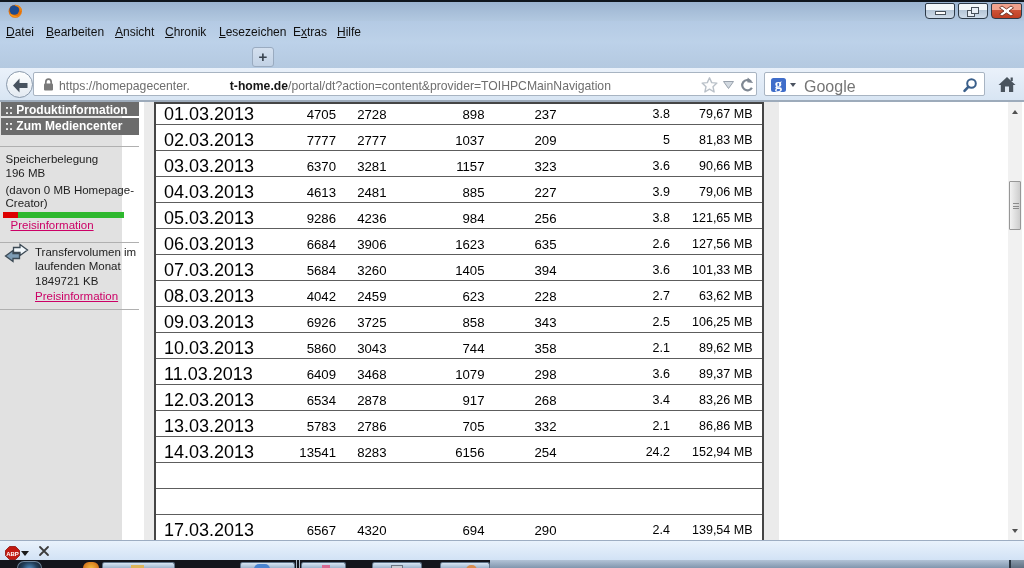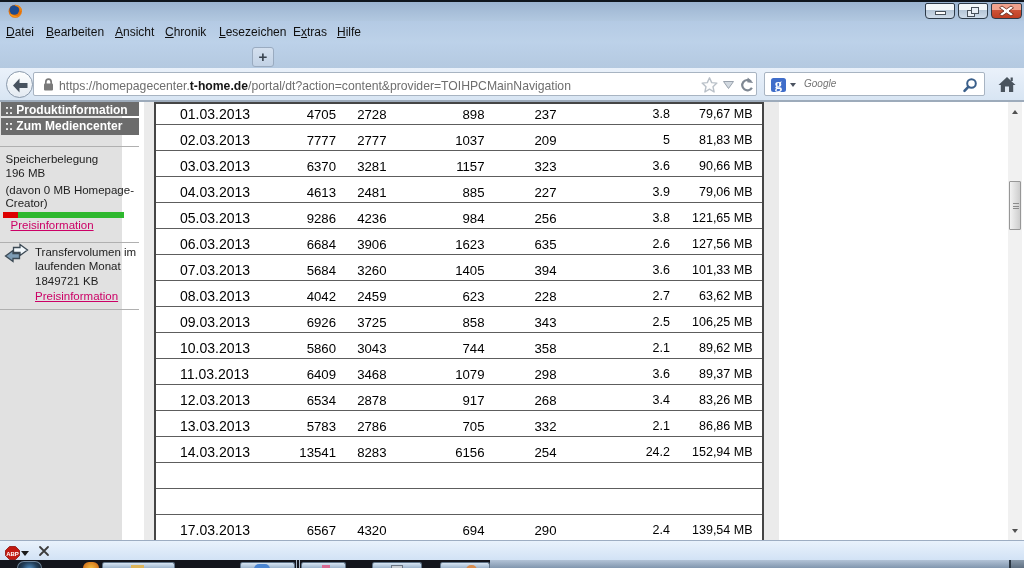--- a/index.html
+++ b/index.html
@@ -23,29 +23,29 @@
 #tabtext { left:23px; top:4px; font-size:12px; color:#131313; white-space:nowrap; }
 #newtab { left:252px; top:4px; width:22px; height:20px;
   background:linear-gradient(#d4e0ef,#c2d2e5); border:1px solid #9aabc0; border-radius:3px;
   color:#3a4450; font-size:15px; font-weight:bold; text-align:center; line-height:18px; }
 #navbar { left:0; top:68px; width:1024px; height:34px;
   background:linear-gradient(#eaf1fa,#d8e5f3);
   border-bottom:2px solid #9dabbb; }
 #urlbar { left:33px; top:4px; width:724px; height:24px; background:#fff;
   border:1px solid #a8b4c2; border-radius:2px; }
 #urltext { left:59px; top:10.5px; font-size:12.2px; color:#6e6e6e; white-space:nowrap; }
-#urltext b { color:#161616; }
+#urltext b { color:#161616;margin-left:40px; }
 #backbtn { left:6px; top:3px; width:27px; height:27px; border-radius:50%;
   background:linear-gradient(#fdfefe,#e3eaf2); border:1px solid #8a99ab; }
 #searchbox { left:764px; top:4px; width:221px; height:24px; background:#fff;
   border:1px solid #a8b4c2; border-radius:2px; }
 #gicon { left:6px; top:4.5px; width:14.5px; height:14.5px; background:#3f6dca; border-radius:2.5px;
   color:#fff; font-family:"Liberation Serif",serif; font-size:14.5px; font-weight:bold;
   text-align:center; line-height:13.5px; }
-#searchlabel { left:39px; top:4.5px; font-style:italic; font-size:10px; color:#757575; }
+#searchlabel { left:39px; top:4.5px; font-size:16px; color:#757575; }
 
 .stext { height:13px; line-height:13px; }
 svg { display:block; }
 
 
 .winbtn { top:1px; height:16px; border:1px solid #2d3a48; }
 #btnmin { left:925px; width:30px; border-radius:2px 2px 4px 4px;
   background:linear-gradient(#f3f7fa 45%,#b5c6d7 46%,#cfdcea); }
 #btnmax { left:958px; width:30px; border-radius:2px 2px 4px 4px;
   background:linear-gradient(#f3f7fa 45%,#b5c6d7 46%,#cfdcea); }
@@ -61,21 +61,21 @@
 .stext { left:5.5px; font-size:11.5px; color:#222; white-space:nowrap; }
 .slink { color:#cc0066; text-decoration:underline; }
 #frame { left:144px; top:0; width:635px; height:438px; background:#ebebeb; }
 
 
 #tbl { left:154px; top:0; width:610px; height:438px; background:#fff;
   border-left:2px solid #454545; border-right:2px solid #454545; border-top:2px solid #454545; }
 .row { left:156px; width:606px; height:26px; font-size:13.2px; color:#000; }
 .row span { position:absolute; top:50%; transform:translateY(-50%); white-space:nowrap; }
 .rline { left:156px; width:606px; height:1px; background:#5d5d5d; }
-.c1 { left:24px; font-size:14px; }
+.c1 { left:8px; font-size:18px; }
 .c2 { right:426px; } 
 .c3 { right:375.5px; }
 .c4 { right:277.5px; }
 .c5 { right:205.5px; }
 .c6 { right:92px; font-size:12.5px; }
 .c7 { right:9.5px; font-size:12.5px; }
 
 
 #vscroll { left:1008px; top:0; width:14px; height:438px; background:#f1f1f1; }
 #vthumb { left:1px; top:79px; width:12px; height:49px; background:linear-gradient(90deg,#f2f2f2,#cdcdcd);

